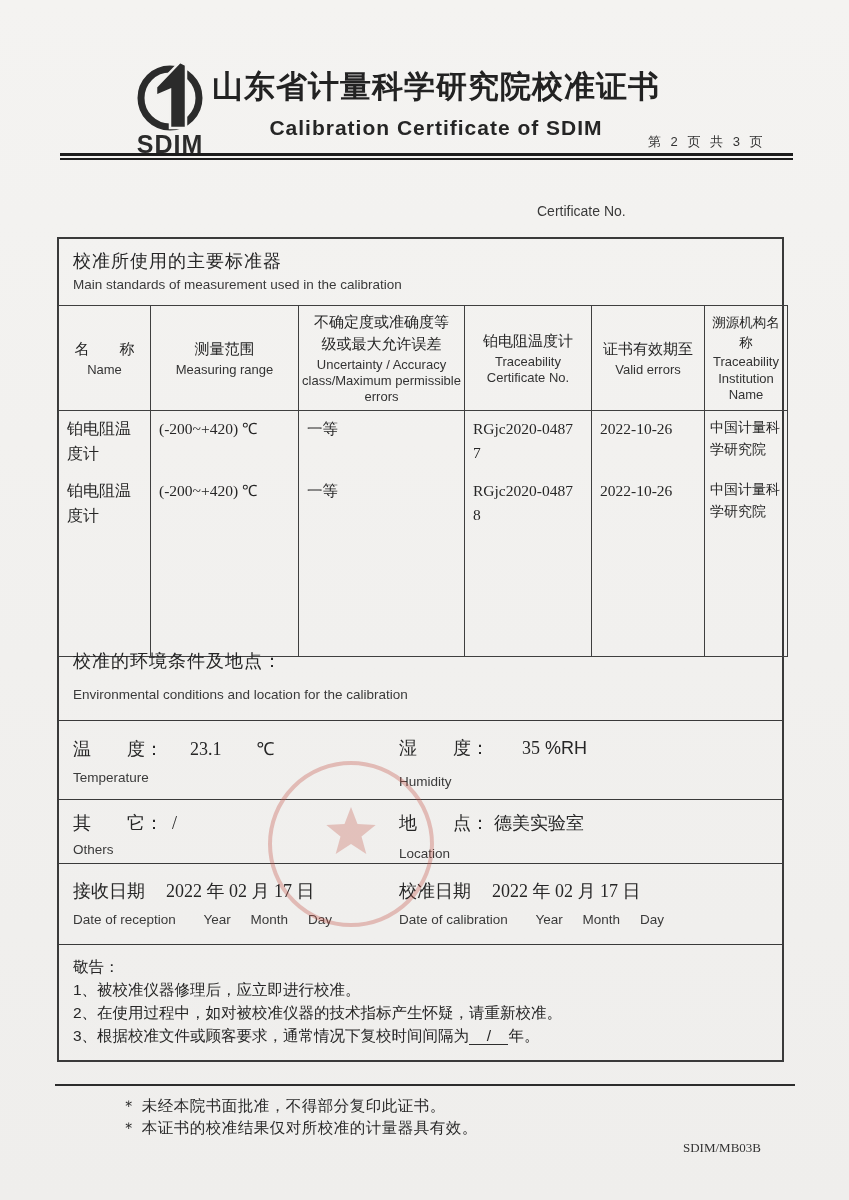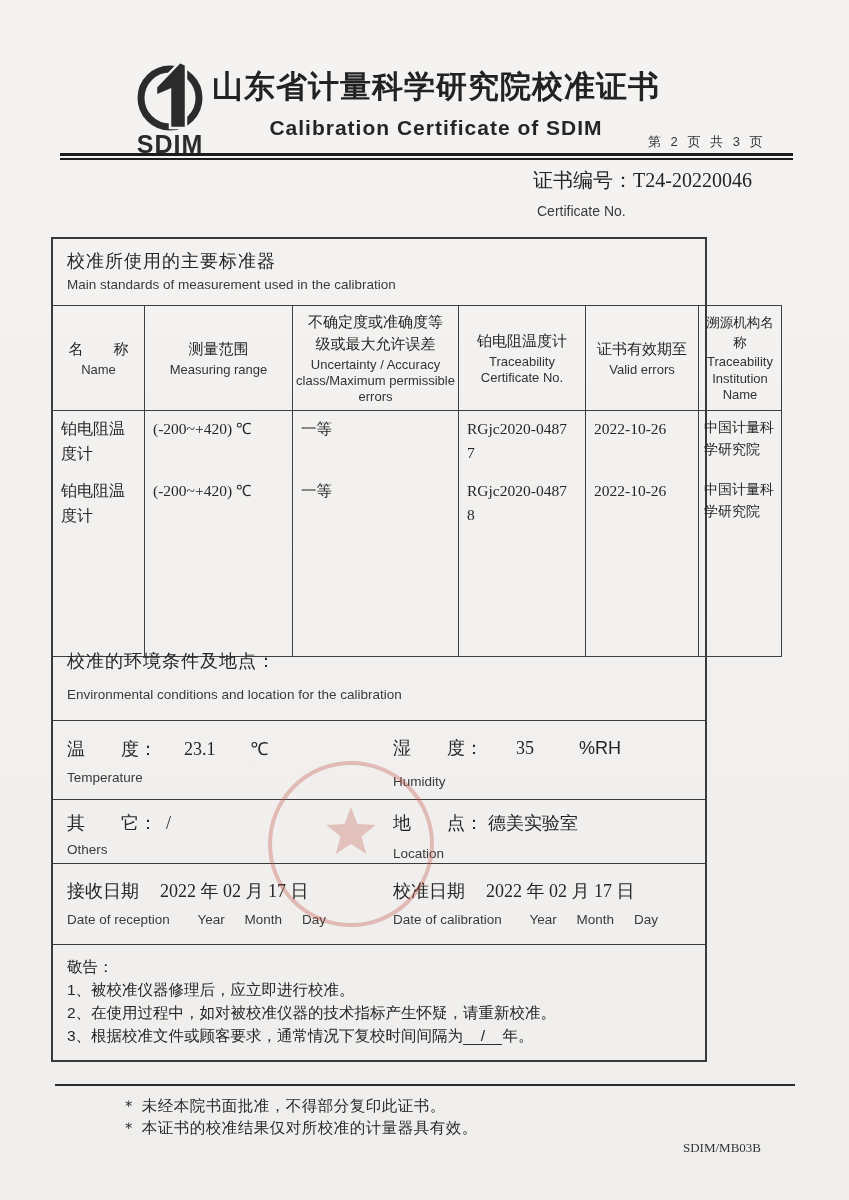--- a/index.html
+++ b/index.html
@@ -19,21 +19,21 @@
   .title-en { left:212px; top:116px; width:448px; text-align:center;
     font-size:21px; font-weight:bold; letter-spacing:1px; color:#252525; }
   .page-info { left:648px; top:133px; font-size:13px; letter-spacing:3px; color:#333; }
   .dbl-line { left:60px; top:153px; width:733px; height:7px;
     border-top:3px solid #1d1d1d; border-bottom:2px solid #1d1d1d; }
   .cert-no { left:533px; top:167px; font-size:20px; color:#232323;
     font-family:"Liberation Serif", serif; }
   .cert-no-en { left:537px; top:203px; font-size:14px; color:#3a3a3a; }
 
   
-  .frame { left:51px; top:237px; width:656px; height:825px;
+  .frame { left:57px; top:237px; width:727px; height:825px;
     border:2px solid #3a3a3a; }
   .sec-title-zh { font-size:18px; letter-spacing:1px; color:#262626; }
   .sec-title-en { font-size:13.5px; color:#3a3a3a; }
 
   
   table.std { position:absolute; left:-1px; top:66px; width:729px;
     border-collapse:collapse; table-layout:fixed; }
   table.std th { border:1.5px solid #3f3f3f; vertical-align:middle;
     text-align:center; padding:5px 3px; font-weight:normal; }
   table.std th .zh { font-size:15px; line-height:1.45; color:#262626; }
@@ -85,23 +85,20 @@
       <circle cx="50" cy="38" r="29" fill="none" stroke="#2b2b2b" stroke-width="7"></circle>
       <polygon points="60,2 66,5 66,68 50,68 50,30 36,36 36,27" fill="#2b2b2b" stroke="#f2f1ef" stroke-width="2.5"></polygon>
       <text x="50" y="93" text-anchor="middle" font-family="Liberation Sans, sans-serif" font-size="25" font-weight="bold" letter-spacing="1" fill="#2b2b2b">SDIM</text>
     </svg>
   </div>
 
   <div class="abs title-zh">山东省计量科学研究院校准证书</div>
   <div class="abs title-en">Calibration Certificate of SDIM</div>
   <div class="abs page-info">第 2 页 共 3 页</div>
   <div class="abs dbl-line"></div>
-  <div class="abs cert-no">
-    <span>证书编号：</span><span>T24-20220046</span>
-  </div>
   <div class="abs cert-no-en">Certificate No.</div>
 
   <div class="abs frame">
 
     <div class="abs sec-title-zh" style="left:14px; top:10px;">校准所使用的主要标准器</div>
     <div class="abs sec-title-en" style="left:14px; top:38px;">Main standards of measurement used in the calibration</div>
 
     <table class="std">
       <colgroup>
         <col style="width:92px">
@@ -178,21 +175,21 @@
         <span class="val" style="margin-left:22px">23.1</span>
         <span style="margin-left:30px">℃</span>
       </div>
       <div class="env-line-en">Temperature</div>
     </div>
 
     <div class="abs" style="left:340px; top:497px;">
       <div class="env-line-zh">
         <span>湿　　度：</span>
         <span class="val" style="margin-left:28px">35</span>
-        <span style="margin-left:40px">%RH</span>
+        <span style="">%RH</span>
       </div>
       <div class="env-line-en" style="margin-top:14px">Humidity</div>
     </div>
 
     <div class="abs hline" style="top:560px;"></div>
 
     <div class="abs" style="left:14px; top:572px;">
       <div class="env-line-zh">
         <span>其　　它：</span>
         <span class="val" style="margin-left:4px">/</span>

